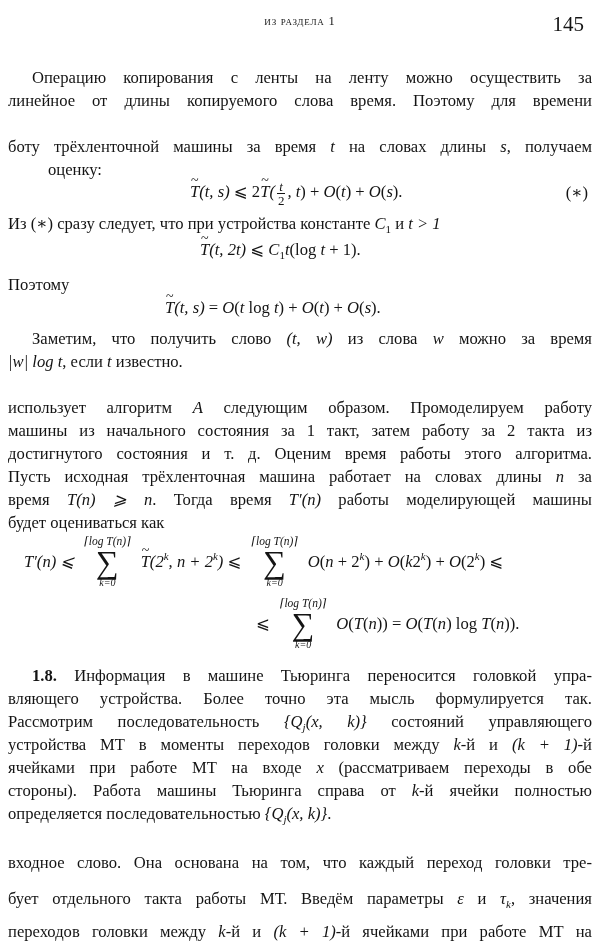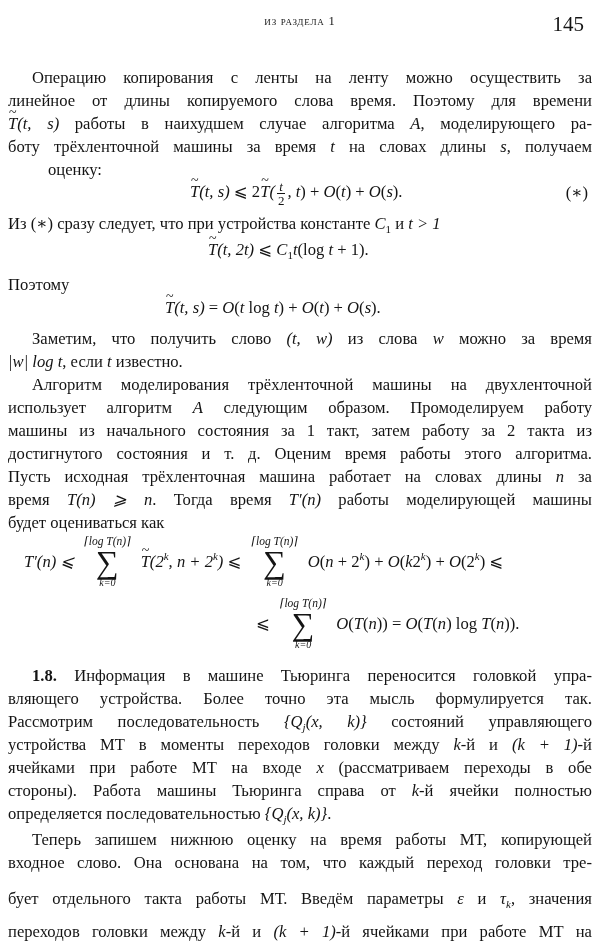--- a/index.html
+++ b/index.html
@@ -52,58 +52,54 @@
 
 <div class="page">
 
   <div class="running-head">
     <span class="running-title">из раздела 1</span>
     <span class="page-number">145</span>
   </div>
 
   <div class="line indent" style="top:68px;">Операцию копирования с ленты на ленту можно осуществить за</div>
   <div class="line" style="top:91px;">линейное от длины копируемого слова время. Поэтому для времени</div>
-  <div class="line" style="top:114px;">
-    <span class="m"><span class="tilde">T</span><span></span>(t, s)</span><span> работы в наихудшем случае алгоритма </span><i>A</i><span>, моделирующего ра-</span>
-  </div>
   <div class="line" style="top:137px;">
     <span>боту трёхленточной машины за время </span><i>t</i><span> на словах длины </span><i>s</i><span>, получаем</span>
   </div>
   <div class="line last" style="top:160px;margin-left:40px;">оценку:</div>
 
   <div class="formula" style="top:180px; left:190px;">
     <i><span class="tilde">T</span>(t, s)</i> ⩽ 2<i><span class="tilde">T</span>(</i><span class="frac">
         <span class="num">t</span>
         <span class="den">2</span>
       </span><i>, t</i>) + <i>O</i>(<i>t</i>) + <i>O</i>(<i>s</i>).
   </div>
   <div class="tag" style="top:183px;">(∗)</div>
 
   <div class="line last" style="top:214px;">
     <span>Из (∗) сразу следует, что при устройства константе </span><i>C</i><sub>1</sub><span> и </span><i>t &gt; 1</i>
   </div>
 
-  <div class="formula" style="top:240px; left:200px;margin-left:8px;">
+  <div class="formula" style="top:240px; left:200px;">
     <i><span class="tilde">T</span>(t, 2t)</i> ⩽ <i>C</i><sub>1</sub><i>t</i>(log <i>t</i> + 1).
   </div>
 
   <div class="line last" style="top:275px;">Поэтому</div>
 
   <div class="formula" style="top:298px; left:165px;">
     <i><span class="tilde">T</span>(t, s)</i> = <i>O</i>(<i>t</i> log <i>t</i>) + <i>O</i>(<i>t</i>) + <i>O</i>(<i>s</i>).
   </div>
 
   <div class="line indent" style="top:329px;">
     <span>Заметим, что получить слово </span><i>(t, w)</i><span> из слова </span><i>w</i><span> можно за время</span>
   </div>
   <div class="line last" style="top:352px;">
     <i>|w| log t</i><span>, если </span><i>t</i><span> известно.</span>
   </div>
 
-  <div class="line indent" style="top:375px;">Алгоритм моделирования трёхленточной машины на двухленточной</div>
   <div class="line" style="top:398px;">
     <span>использует алгоритм </span><i>A</i><span> следующим образом. Промоделируем работу</span>
   </div>
   <div class="line" style="top:421px;">машины из начального состояния за 1 такт, затем работу за 2 такта из</div>
   <div class="line" style="top:444px;">достигнутого состояния и т. д. Оценим время работы этого алгоритма.</div>
   <div class="line" style="top:467px;">
     <span>Пусть исходная трёхленточная машина работает на словах длины </span><i>n</i><span> за</span>
   </div>
   <div class="line" style="top:490px;">
     <span>время </span><i>T(n) ⩾ n</i><span>. Тогда время </span><i>T′(n)</i><span> работы моделирующей машины</span>
@@ -149,21 +145,20 @@
   <div class="line" style="top:758px;">
     <span>ячейками при работе МТ на входе </span><i>x</i><span> (рассматриваем переходы в обе</span>
   </div>
   <div class="line" style="top:781px;">
     <span>стороны). Работа машины Тьюринга справа от </span><i>k</i><span>-й ячейки полностью</span>
   </div>
   <div class="line last" style="top:804px;">
     <span>определяется последовательностью </span><i>{Q</i><sub><i>j</i></sub><i>(x, k)}</i><span>.</span>
   </div>
 
-  <div class="line indent" style="top:830px;">Теперь запишем нижнюю оценку на время работы МТ, копирующей</div>
   <div class="line" style="top:853px;">входное слово. Она основана на том, что каждый переход головки тре-</div>
   <div class="line" style="top:876px;margin-top:13px;">
     <span>бует отдельного такта работы МТ. Введём параметры </span><i>ε</i><span> и </span><i>τ</i><sub><i>k</i></sub><span>, значения</span>
   </div>
   <div class="line" style="top:922px;">
     <span>переходов головки между </span><i>k</i><span>-й и </span><i>(k + 1)</i><span>-й ячейками при работе МТ на</span>
   </div>
   <div class="line last" style="top:945px;">
     <span>входе </span><i>w</i><span>. Будем искать такое слово </span><i>w</i><span>, что </span><i>τ</i><i>(w) &gt; τ</i><span> при </span><i>k ⩾ n/2</i><span>.</span>
   </div>

